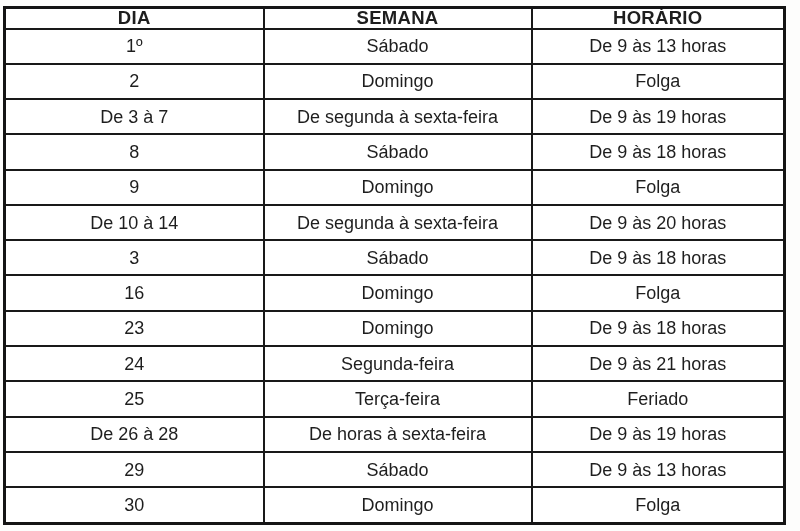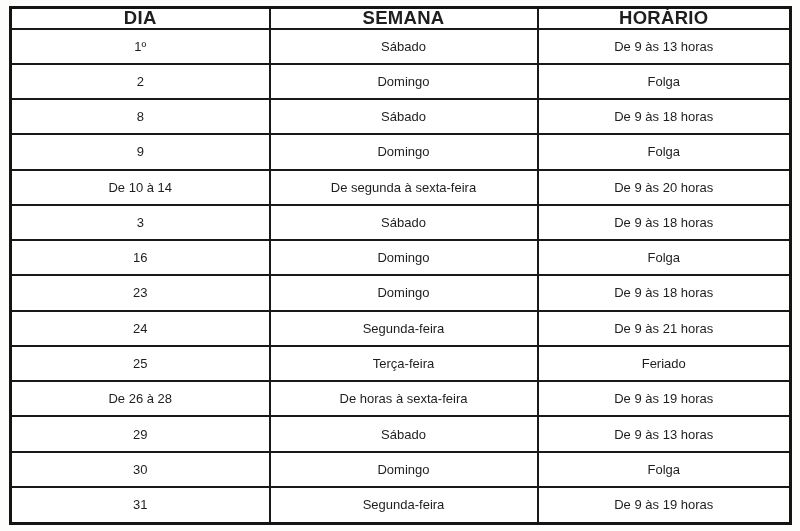--- a/index.html
+++ b/index.html
@@ -13,36 +13,36 @@
   }
   .scan-page {
     position: relative;
     width: 800px;
     height: 531px;
     background: #fdfdfc;
     overflow: hidden;
   }
   table.schedule {
     position: absolute;
-    left: 9px;
+    left: 3px;
     top: 6px;
     width: 780px;
     height: 519px;
     border-collapse: collapse;
     table-layout: fixed;
     background: #ffffff;
   }
   table.schedule th,
   table.schedule td {
     border: 2.6px solid #191919;
     text-align: center;
     vertical-align: middle;
     padding: 0 4px;
     color: #1e1e1e;
-    font-size: 13px;
+    font-size: 18px;
     line-height: 1;
     white-space: nowrap;
     overflow: hidden;
   }
   table.schedule th {
     font-weight: bold;
     font-size: 18.5px;
     letter-spacing: 0.3px;
   }
   table.schedule { border: 3px solid #141414; }
@@ -70,20 +70,25 @@
     <tbody>
       <tr>
         <td>1º</td>
         <td>Sábado</td>
         <td>De 9 às 13 horas</td>
       </tr>
       <tr>
         <td>2</td>
         <td>Domingo</td>
         <td>Folga</td>
+      </tr>
+      <tr>
+        <td>De 3 à 7</td>
+        <td>De segunda à sexta-feira</td>
+        <td>De 9 às 19 horas</td>
       </tr>
       <tr>
         <td>8</td>
         <td>Sábado</td>
         <td>De 9 às 18 horas</td>
       </tr>
       <tr>
         <td>9</td>
         <td>Domingo</td>
         <td>Folga</td>
@@ -126,20 +131,15 @@
       <tr>
         <td>29</td>
         <td>Sábado</td>
         <td>De 9 às 13 horas</td>
       </tr>
       <tr>
         <td>30</td>
         <td>Domingo</td>
         <td>Folga</td>
       </tr>
-      <tr>
-        <td>31</td>
-        <td>Segunda-feira</td>
-        <td>De 9 às 19 horas</td>
-      </tr>
     </tbody>
   </table>
 </div>
 
 </body></html>

